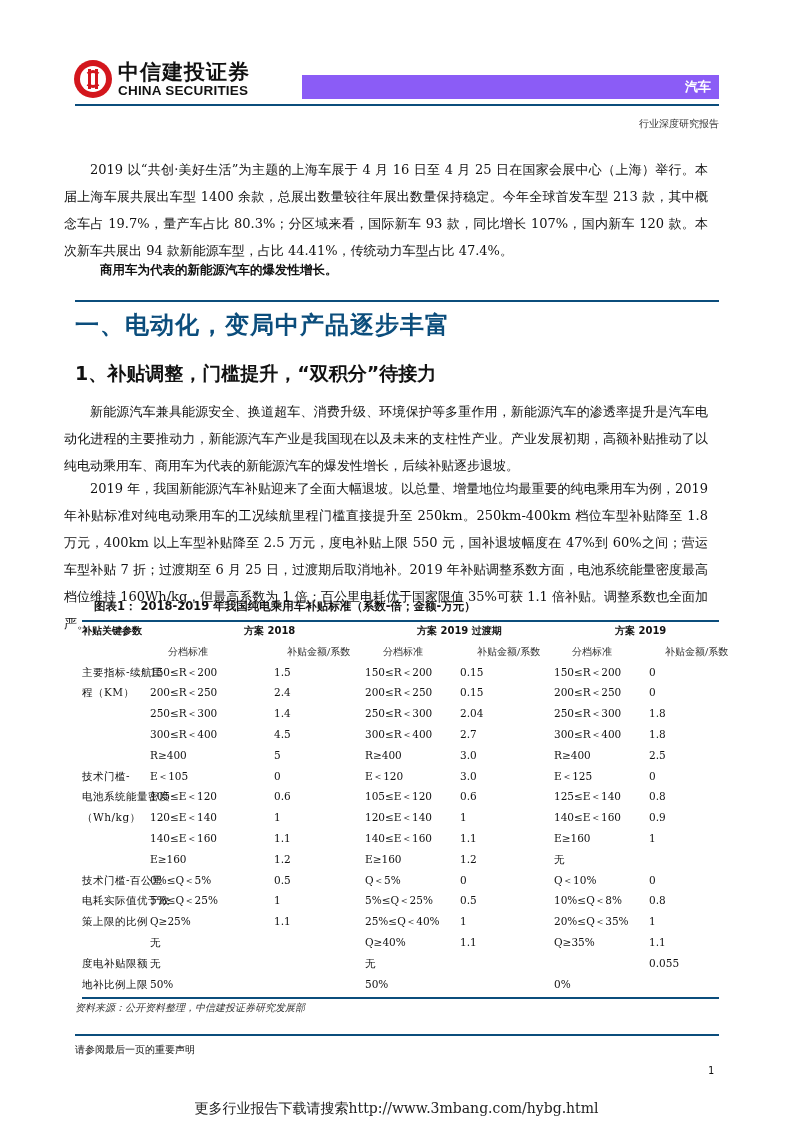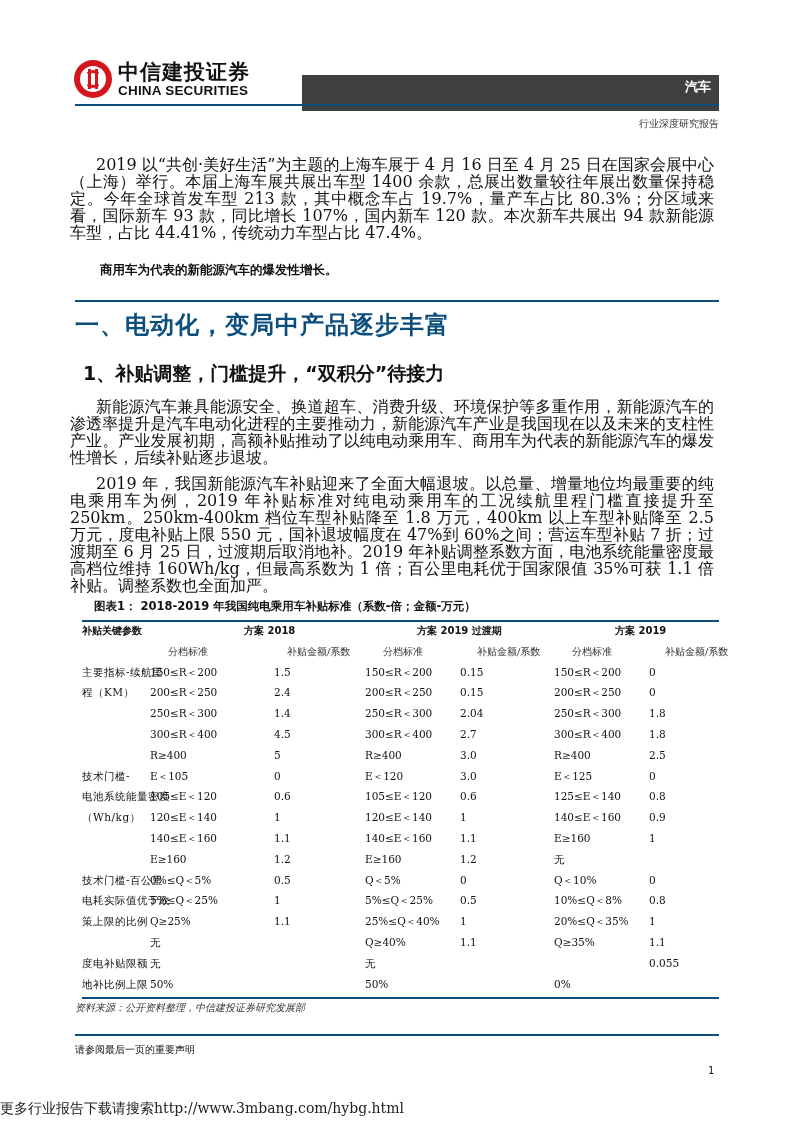--- a/index.html
+++ b/index.html
@@ -13,52 +13,52 @@
                background: #d3161d; }
   .logo-mark .inner { position: absolute; left: 6px; top: 6px; width: 26px; height: 26px;
                border-radius: 50%; background: #fff; }
   .logo-mark .bar { position: absolute; top: 9px; width: 3px; height: 20px; background: #d3161d; }
   .logo-mark .arc { position: absolute; left: 10px; top: 10px; width: 18px; height: 18px; border-radius: 50%;
                border: 3px solid #d3161d; box-sizing: border-box; border-left-color: transparent; border-right-color: transparent; }
   .logo-cn { position: absolute; left: 44px; top: 0px; font-family: "DejaVu Sans", sans-serif; font-weight: bold;
              font-size: 21px; letter-spacing: 1px; color: #111; white-space: nowrap; }
   .logo-en { position: absolute; left: 44px; top: 25px; font-family: "Liberation Sans", sans-serif; font-weight: bold;
              font-size: 13.5px; color: #111; white-space: nowrap; letter-spacing: 0.2px; }
-  .header-bar { left: 302px; top: 75px; width: 417px; height: 36px; background: #404040; }
+  .header-bar { left: 302px; top: 75px; width: 417px; height: 24px; background: #8b5cf6; }
   .header-bar span { position: absolute; right: 8px; top: 3px; color: #fff; font-family: "DejaVu Sans", sans-serif;
                      font-weight: bold; font-size: 13px; }
   .rule { background: #0b4d7c; height: 2px; }
   .subhead { right: 74px; top: 117px; font-family: "DejaVu Sans", sans-serif; font-size: 10px; color: #333; }
 
   
-  .para { left: 70px; width: 644px; font-size: 16px; line-height: 17px; text-indent: 26px; text-align: justify; color: #111; }
+  .para { left: 64px; width: 644px; font-size: 13px; line-height: 27px; text-indent: 26px; text-align: justify; color: #111; }
   .bold-line { left: 100px; font-family: "DejaVu Sans", sans-serif; font-weight: bold; font-size: 12.5px; }
   .h1 { left: 75px; top: 309px; font-family: "DejaVu Sans", sans-serif; font-weight: bold; font-size: 24px; color: #0b4d7c; letter-spacing: 1px; }
-  .h2 { left: 75px; top: 361px; font-family: "DejaVu Sans", sans-serif; font-weight: bold; font-size: 19px; color: #111; margin-left: 8px; }
+  .h2 { left: 75px; top: 361px; font-family: "DejaVu Sans", sans-serif; font-weight: bold; font-size: 19px; color: #111; }
 
   
   .caption { left: 75px; top: 599px; font-family: "DejaVu Sans", sans-serif; font-weight: bold; font-size: 11.5px; color: #111; padding-left: 19px; }
   .tbl { left: 82px; top: 620px; width: 637px; }
   .tbl .row { position: relative; height: 20.8px; font-size: 10.5px; }
   .tbl .row span { position: absolute; top: 3px; white-space: nowrap; }
   .tbl .hdr span { font-family: "DejaVu Sans", sans-serif; font-weight: bold; font-size: 10px; }
   .tbl .sub span { font-family: "DejaVu Serif", serif; color: #333; font-size: 10px; margin-left: 18px; }
   .c0 { left: 0px; } .c1 { left: 68px; } .c2 { left: 192px; }
   .c3 { left: 283px; } .c4 { left: 378px; } .c5 { left: 472px; } .c6 { left: 567px; }
   .h-c1 { left: 162px; } .h-c2 { left: 335px; } .h-c3 { left: 533px; }
   .sub-c2 { left: 187px; } .sub-c4 { left: 377px; } .sub-c6 { left: 565px; }
   .tbl-top-rule { left: 82px; top: 620px; width: 637px; height: 2px; background: #0b4d7c; }
   .tbl-bot-rule { left: 82px; top: 997px; width: 637px; height: 2px; background: #0b4d7c; }
   .source { left: 75px; top: 1001px; font-style: italic; font-size: 10px; color: #333; text-align: center; }
 
   
   .footer-rule { left: 75px; top: 1034px; width: 644px; height: 1.5px; background: #0b4d7c; }
   .disclaimer { left: 75px; top: 1043px; font-family: "DejaVu Sans", sans-serif; font-size: 10px; color: #111; }
   .page-num { left: 708px; top: 1065px; font-family: "DejaVu Sans Mono", monospace; font-size: 10px; color: #111; }
-  .promo { left: 0; width: 793px; top: 1100px; text-align: left; font-family: "DejaVu Serif", serif; font-size: 14px; color: #222; }
+  .promo { left: 0; width: 793px; top: 1100px; text-align: center; font-family: "DejaVu Serif", serif; font-size: 14px; color: #222; }
 </style>
 </head>
 <body>
 
 <div class="abs logo">
   <div class="logo-mark">
     <div class="inner"></div>
     <div class="arc"></div>
     <div class="bar" style="left:14px"></div>
     <div class="bar" style="left:21px"></div>

